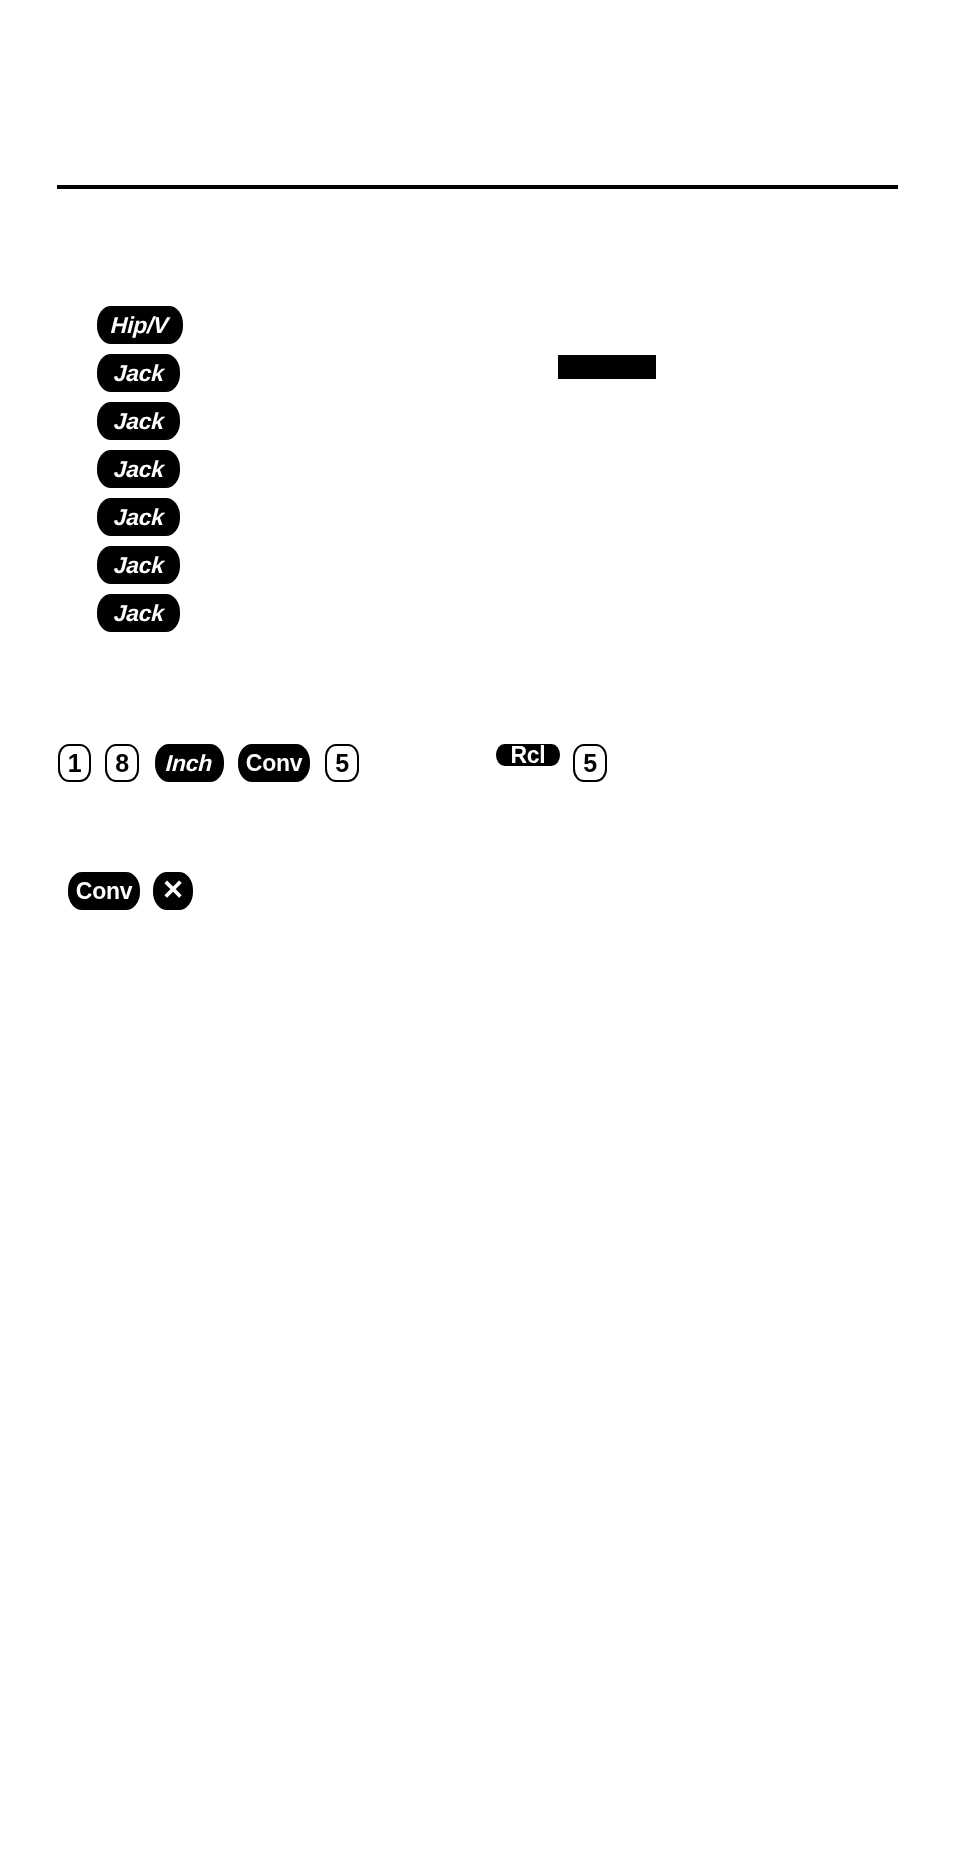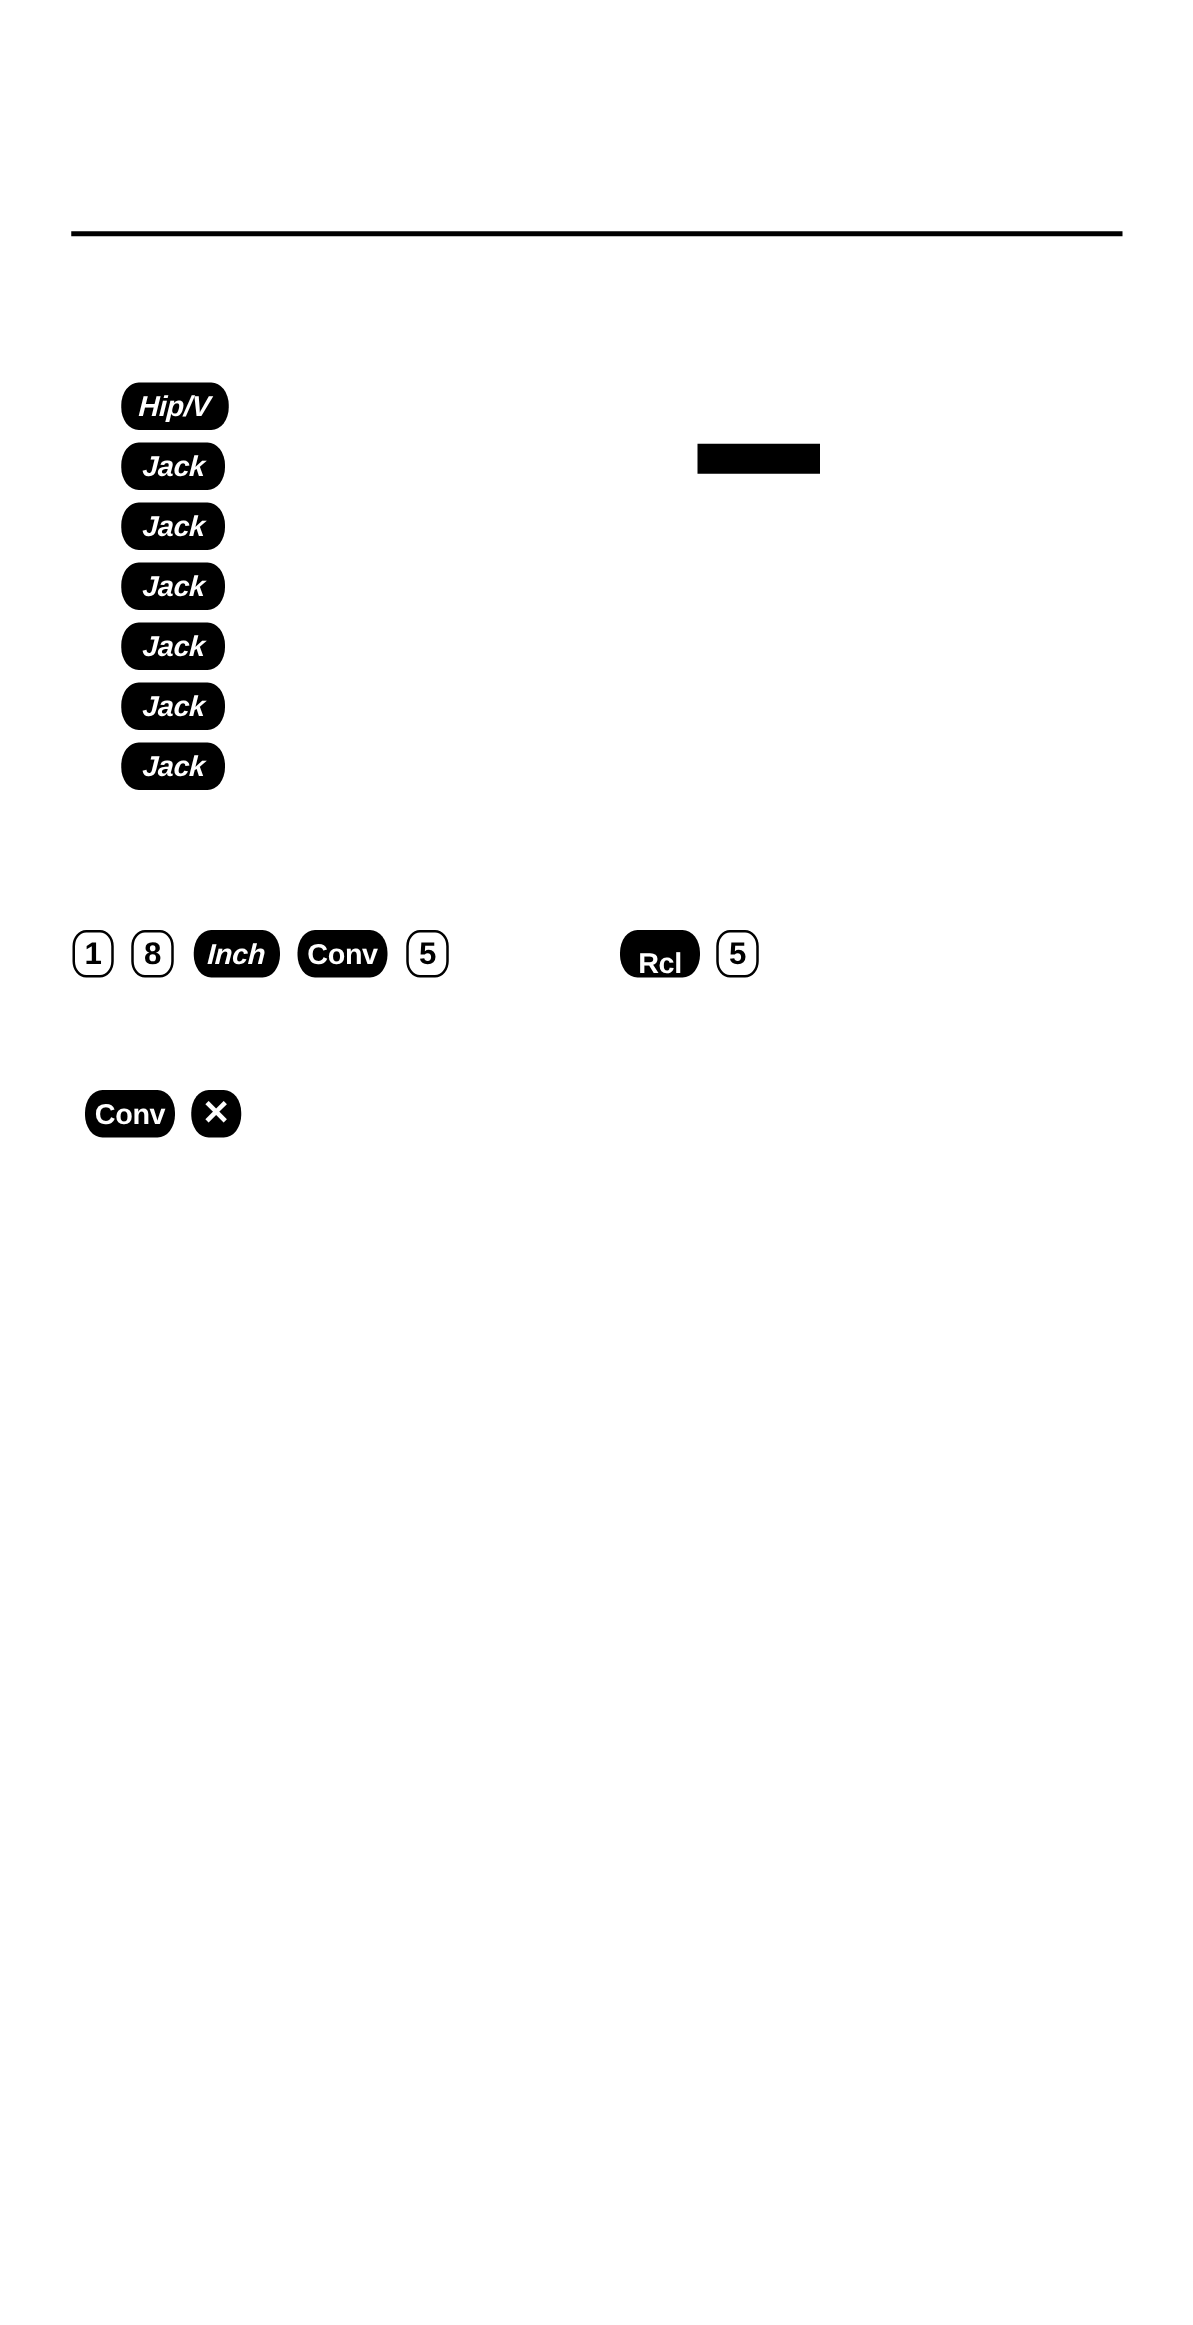--- a/index.html
+++ b/index.html
@@ -129,21 +129,21 @@
           <span class="glyph">Inch</span>
         </div>
         <div class="key dark upright k-wide" style="left: 238px; top: 744px; width: 72px; height: 38px;">
           <span class="glyph">Conv</span>
         </div>
         <div class="key light upright k-num" style="left: 325px; top: 744px; width: 34px; height: 38px;">
           <span class="glyph">5</span>
         </div>
       </div>
       <div>
-        <div class="key dark upright k-wide" style="left: 496px; top: 744px; width: 64px; height: 38px; align-items: flex-end;">
+        <div class="key dark upright k-wide" style="left: 496px; top: 744px; width: 64px; height: 22px;">
           <span class="glyph">Rcl</span>
         </div>
         <div class="key light upright k-num" style="left: 573px; top: 744px; width: 34px; height: 38px;">
           <span class="glyph">5</span>
         </div>
       </div>
       <div>
         <div class="key dark upright k-wide" style="left: 68px; top: 872px; width: 72px; height: 38px;">
           <span class="glyph">Conv</span>
         </div>

